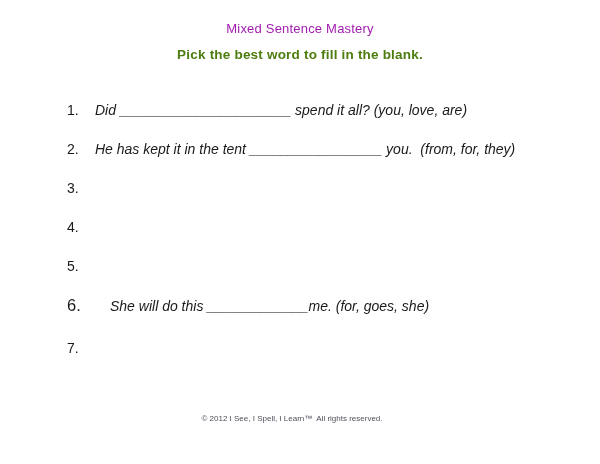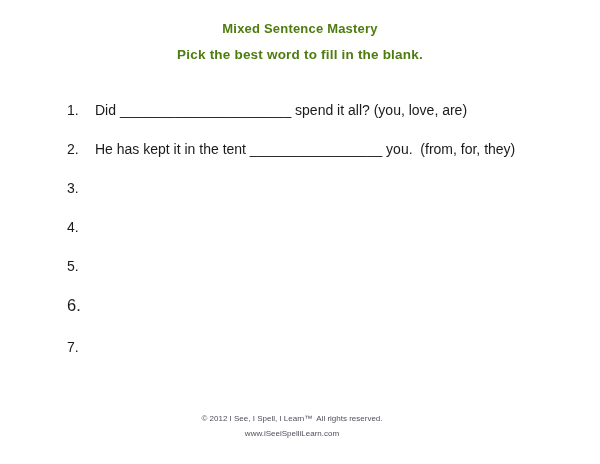--- a/index.html
+++ b/index.html
@@ -11,23 +11,23 @@
     color: #1a1a1a;
     position: relative;
     overflow: hidden;
   }
   .page-title {
     position: absolute;
     top: 21px;
     left: 0; right: 0;
     text-align: center;
     font-size: 13px;
-    font-weight: bold;
+    font-weight: normal;
     letter-spacing: 0.2px;
-    color: #4d7c0f;
+    color: #a21caf;
   }
   .page-subtitle {
     position: absolute;
     top: 47px;
     left: 0; right: 0;
     text-align: center;
     font-size: 13.5px;
     font-weight: bold;
     color: #4d7c0f;
     letter-spacing: 0.2px;
@@ -44,20 +44,21 @@
     font-size: 14px;
     line-height: 19px;
     margin-bottom: 20px;
   }
   .item-number {
     flex: 0 0 28px;
     width: 28px;
   }
   .item-text {
     white-space: pre-wrap;
+    font-style: italic;
   }
   
   .item.variant { margin-bottom: 23px; }
   .item.variant .item-number { font-size: 16.5px; }
   .item.variant .item-text { padding-left: 15px; }
   .footer {
     position: absolute;
     top: 411px;
     left: 0; right: 16px;
     text-align: center;
@@ -86,22 +87,22 @@
     <span class="item-number">3.</span>
   </div>
   <div class="item">
     <span class="item-number">4.</span>
   </div>
   <div class="item">
     <span class="item-number">5.</span>
   </div>
   <div class="item variant">
     <span class="item-number">6.</span>
+    <span class="item-text">She will do this _____________me. (for, goes, she)</span>
   </div>
   <div class="item">
     <span class="item-number">7.</span>
   </div>
 </div>
 
 <div class="footer">
   <div>© 2012 I See, I Spell, I Learn™  All rights reserved.</div>
-  <div>www.iSeeiSpelliLearn.com</div>
 </div>
 
 </body></html>

